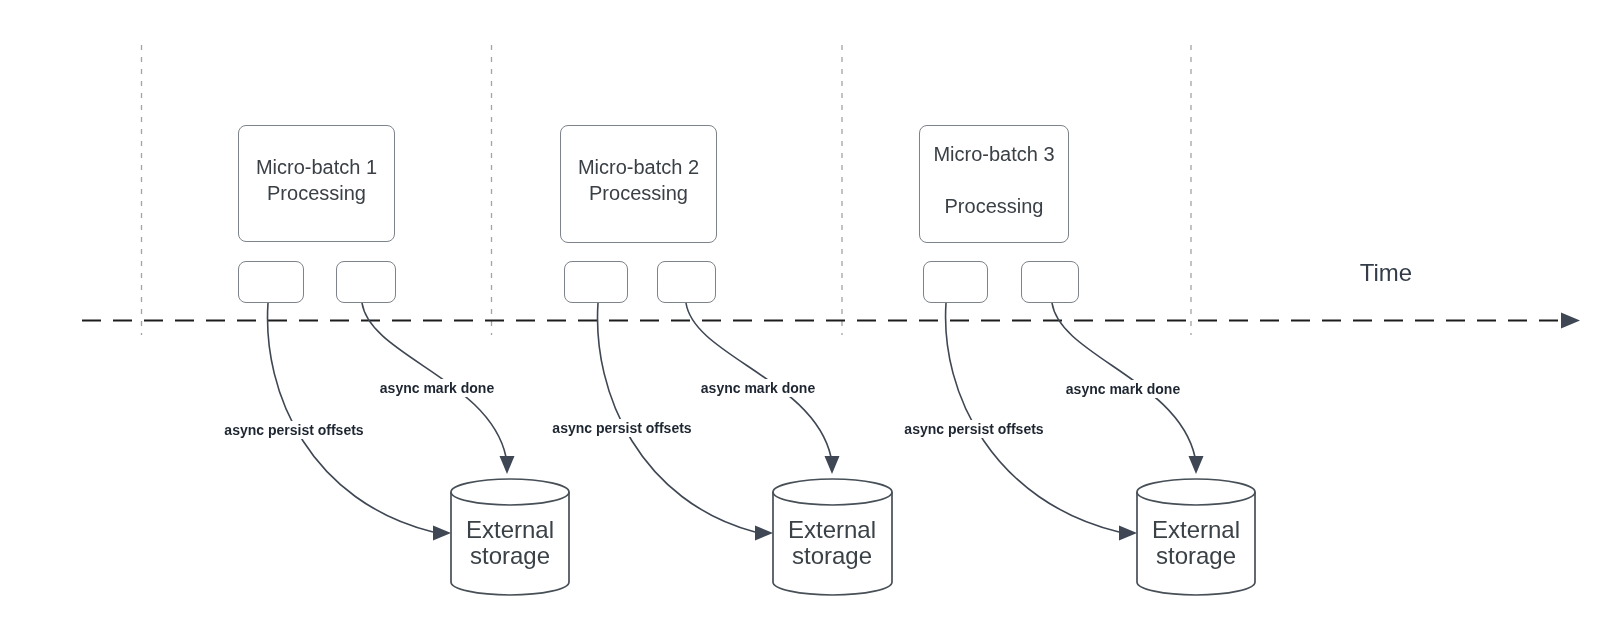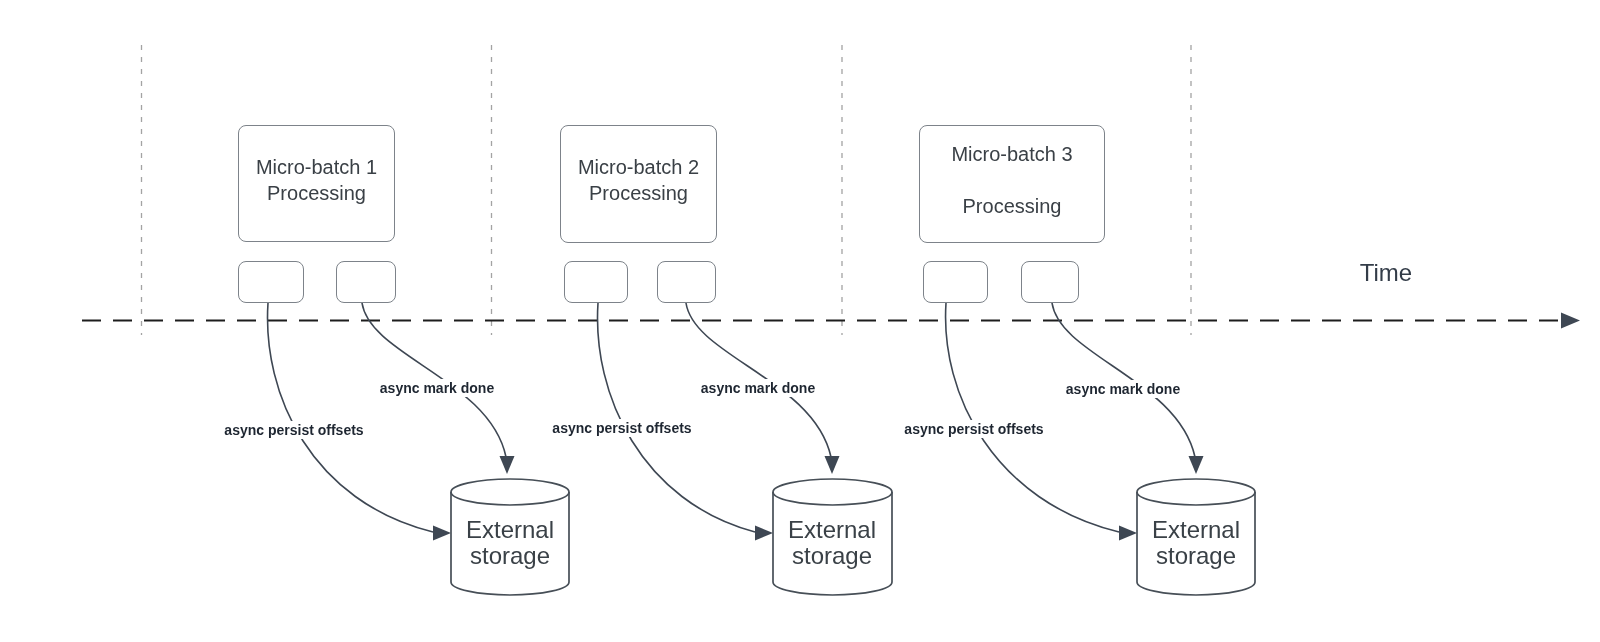--- a/index.html
+++ b/index.html
@@ -144,21 +144,21 @@
   </div>
   <div class="node" style="left:564px; top:261px; width:64px; height:42px;"></div>
   <div class="node" style="left:657px; top:261px; width:59px; height:42px;"></div>
   <div class="flow-label" style="left:622px; top:428px;">async persist offsets</div>
   <div class="flow-label" style="left:758px; top:388px;">async mark done</div>
   <div class="storage-label" style="left:777px; top:517px;">
     <div>External</div>
     <div>storage</div>
   </div>
 
-  <div class="node big-box" style="left:919px; top:125px; width:186px; height:118px;gap:26px;">
+  <div class="node big-box" style="left:919px; top:125px; width:150px; height:118px;gap:26px;">
     <div>Micro-batch 3</div>
     <div>Processing</div>
   </div>
   <div class="node" style="left:923px; top:261px; width:65px; height:42px;"></div>
   <div class="node" style="left:1021px; top:261px; width:58px; height:42px;"></div>
   <div class="flow-label" style="left:974px; top:429px;">async persist offsets</div>
   <div class="flow-label" style="left:1123px; top:389px;">async mark done</div>
   <div class="storage-label" style="left:1141px; top:517px;">
     <div>External</div>
     <div>storage</div>

